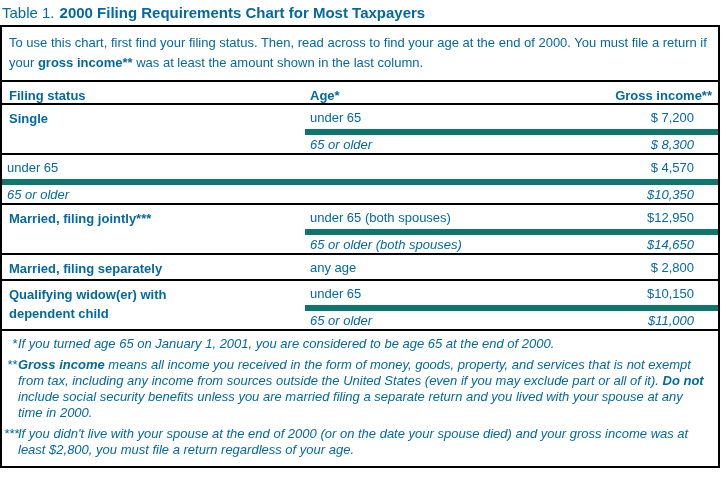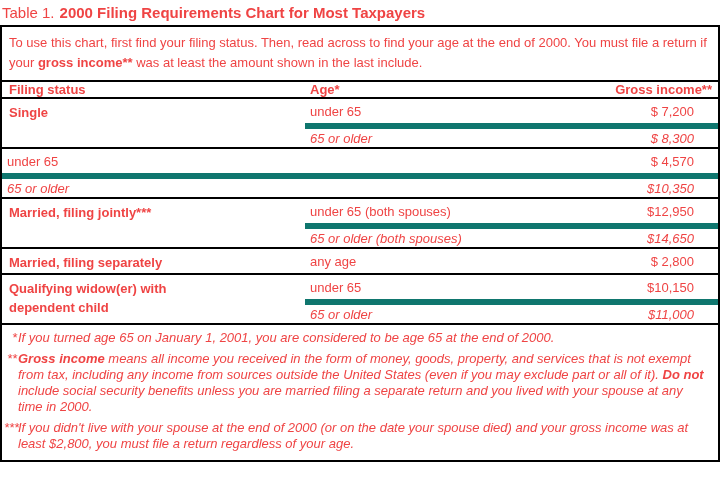--- a/index.html
+++ b/index.html
@@ -2,21 +2,21 @@
 <html><head>
 <meta charset="utf-8">
 <style>
   * { margin: 0; padding: 0; box-sizing: border-box; }
   html, body { background: #ffffff; }
   .page {
     position: relative;
     width: 721px;
     height: 500px;
     background: #ffffff;
-    color: #ef4444;
+    color: #0369a1;
     font-family: "Liberation Sans", sans-serif;
     overflow: hidden;
   }
   
   .doc-title {
     padding: 3px 0 0 2px;
     font-size: 15px;
     line-height: 19px;
     white-space: nowrap;
   }
@@ -37,22 +37,22 @@
     font-size: 13px;
     line-height: 20px;
     border-bottom: 2px solid #000000;
     max-width: 717px;
   }
   .intro .b { font-weight: 700; }
 
   
   .hdr {
     display: flex;
-    align-items: center;
-    height: 17px;
+    align-items: flex-end;
+    height: 23px;
     font-weight: 700;
     font-size: 13px;
     border-bottom: 2px solid #000000;
   }
   .hdr-status { width: 303px; flex: none; padding-left: 7px; }
   .hdr-age    { flex: 1; padding-left: 5px; }
   .hdr-income { padding-right: 6px; text-align: right; }
 
   
   .group {
@@ -104,21 +104,21 @@
 <body>
 
 <div class="page">
 
   <div class="doc-title">
     <span class="t-prefix">Table 1.</span><span class="t-main">2000 Filing Requirements Chart for Most Taxpayers</span>
   </div>
 
   <div class="box">
 
-    <div class="intro"><span>To use this chart, first find your filing status. Then, read across to find your age at the end of 2000. You must file a return if your </span><span class="b">gross income**</span><span> was at least the amount shown in the last include.</span></div>
+    <div class="intro"><span>To use this chart, first find your filing status. Then, read across to find your age at the end of 2000. You must file a return if your </span><span class="b">gross income**</span><span> was at least the amount shown in the last column.</span></div>
 
     <div class="hdr">
       <div class="hdr-status">Filing status</div>
       <div class="hdr-age">Age*</div>
       <div class="hdr-income">Gross income**</div>
     </div>
 
     <div class="group">
       <div class="status-cell"><span class="status-label">Single</span></div>
       <div class="rows">

